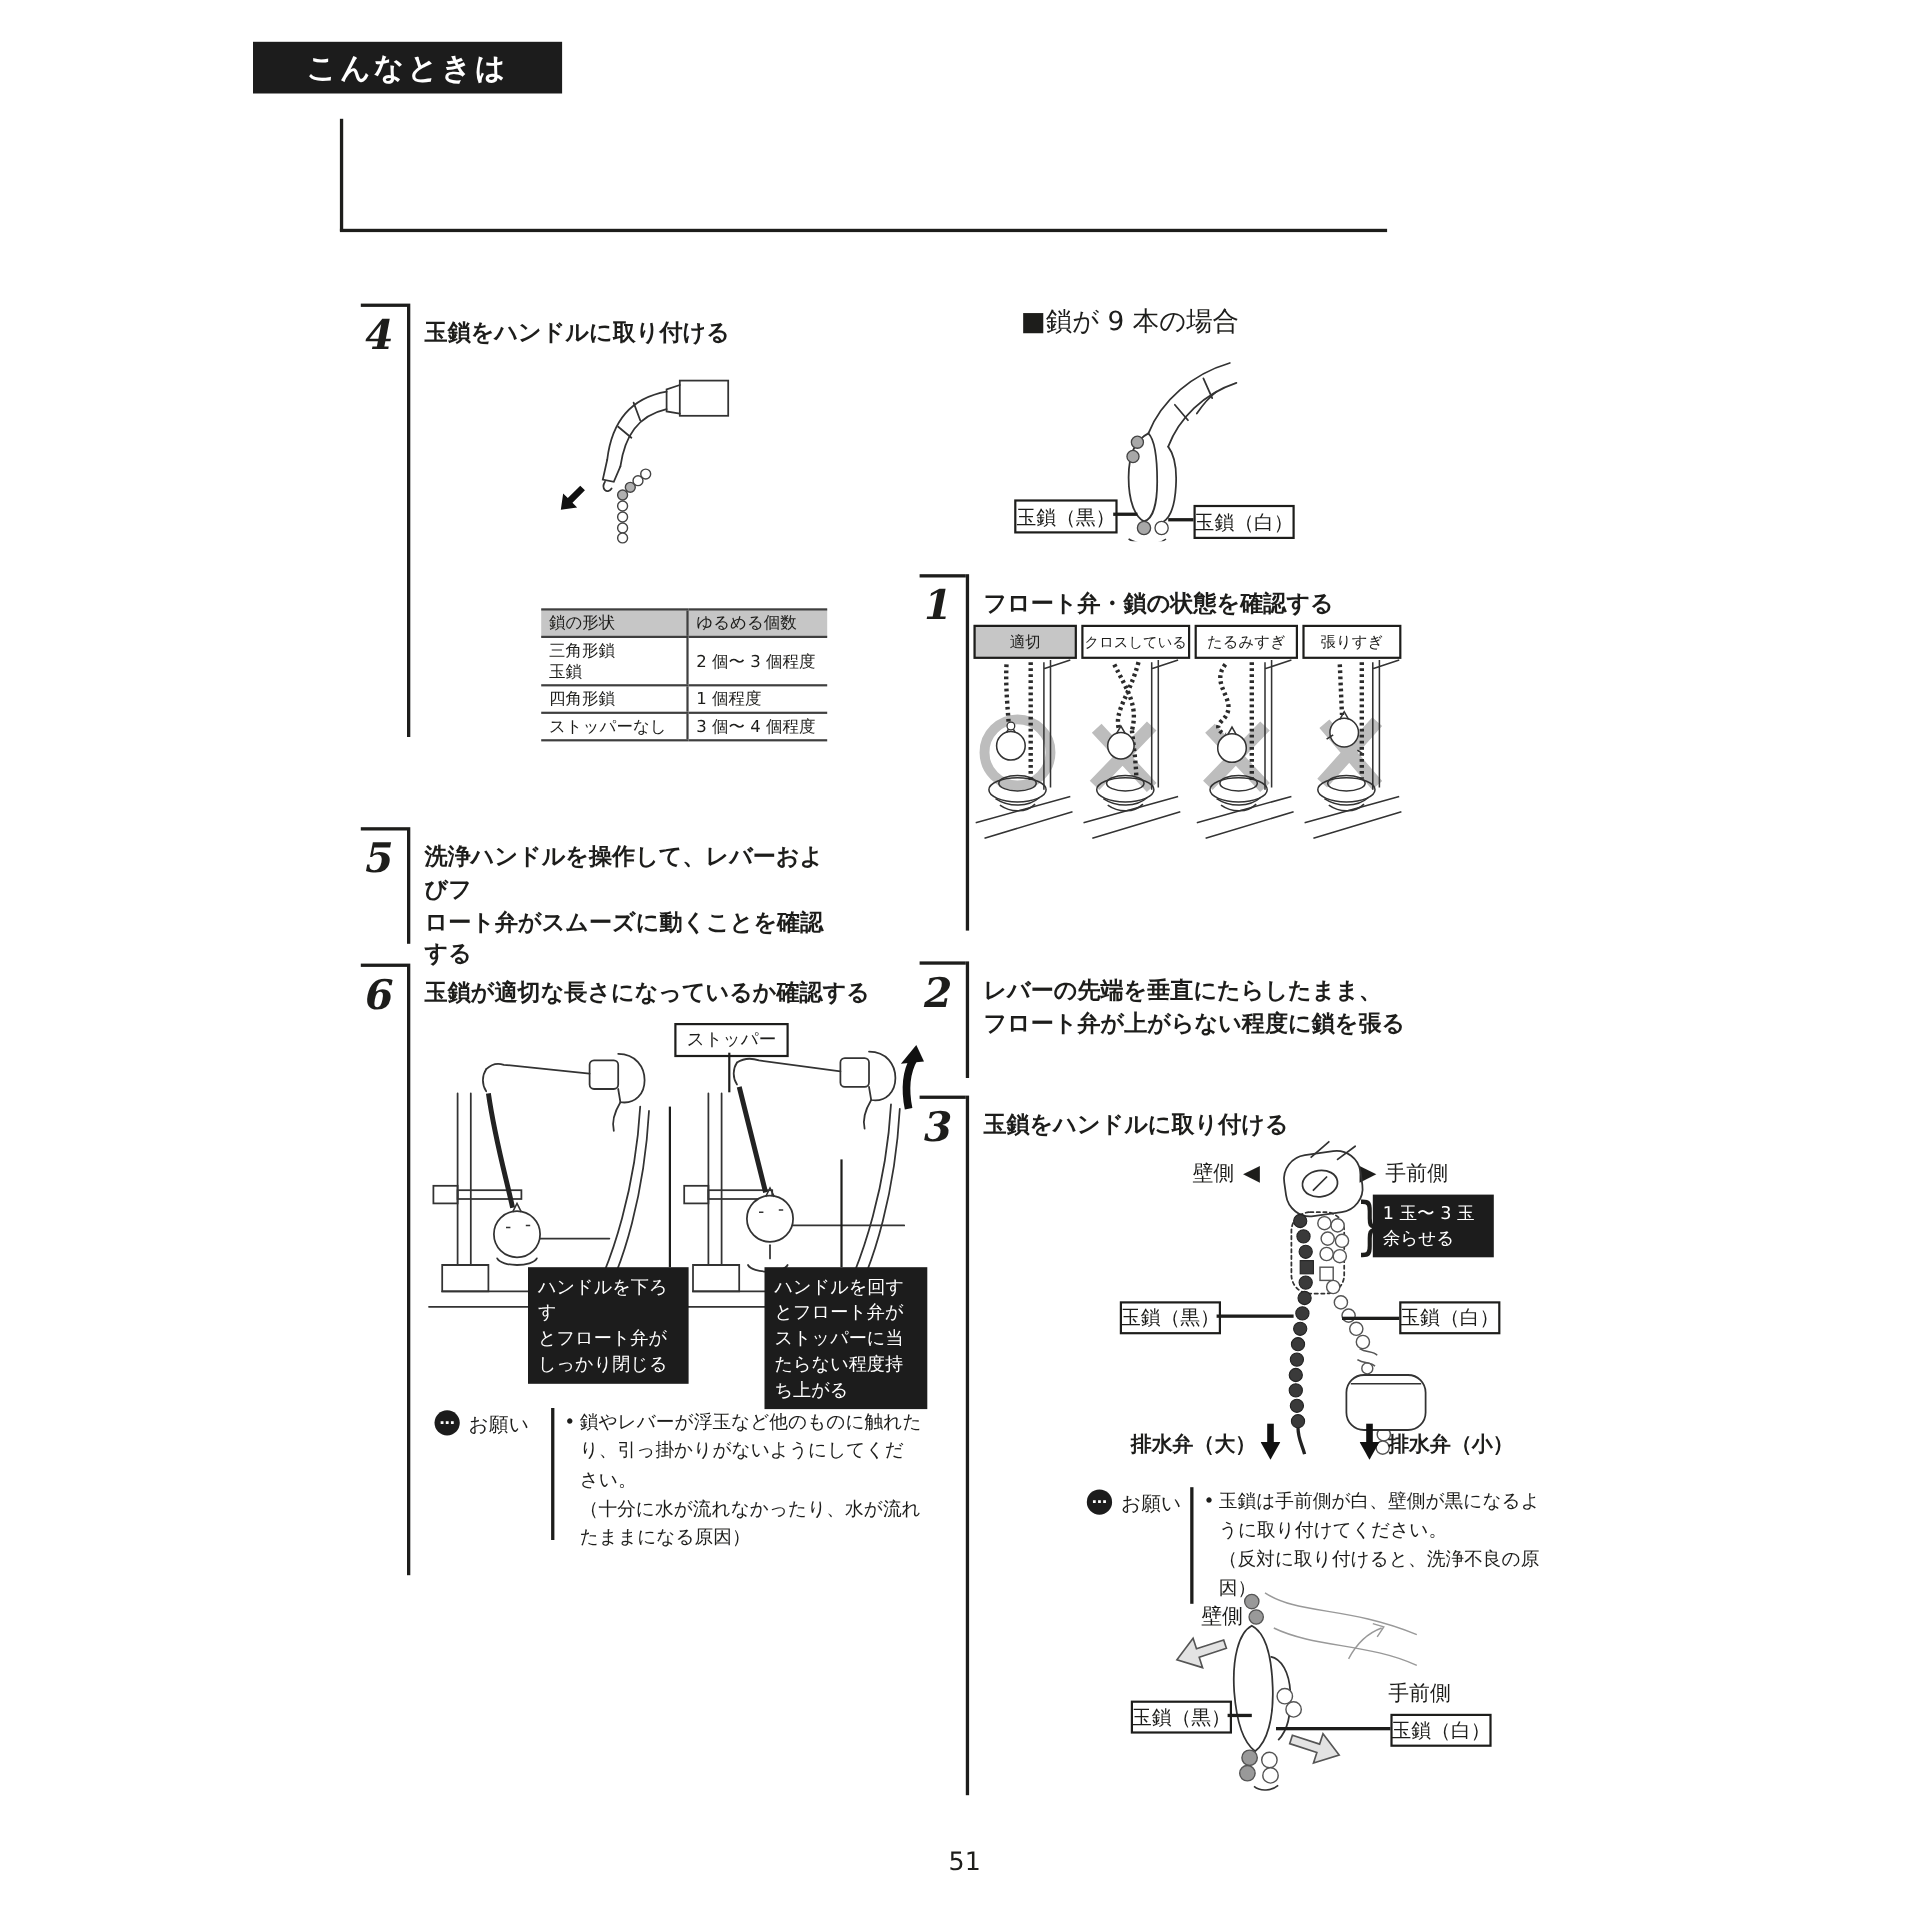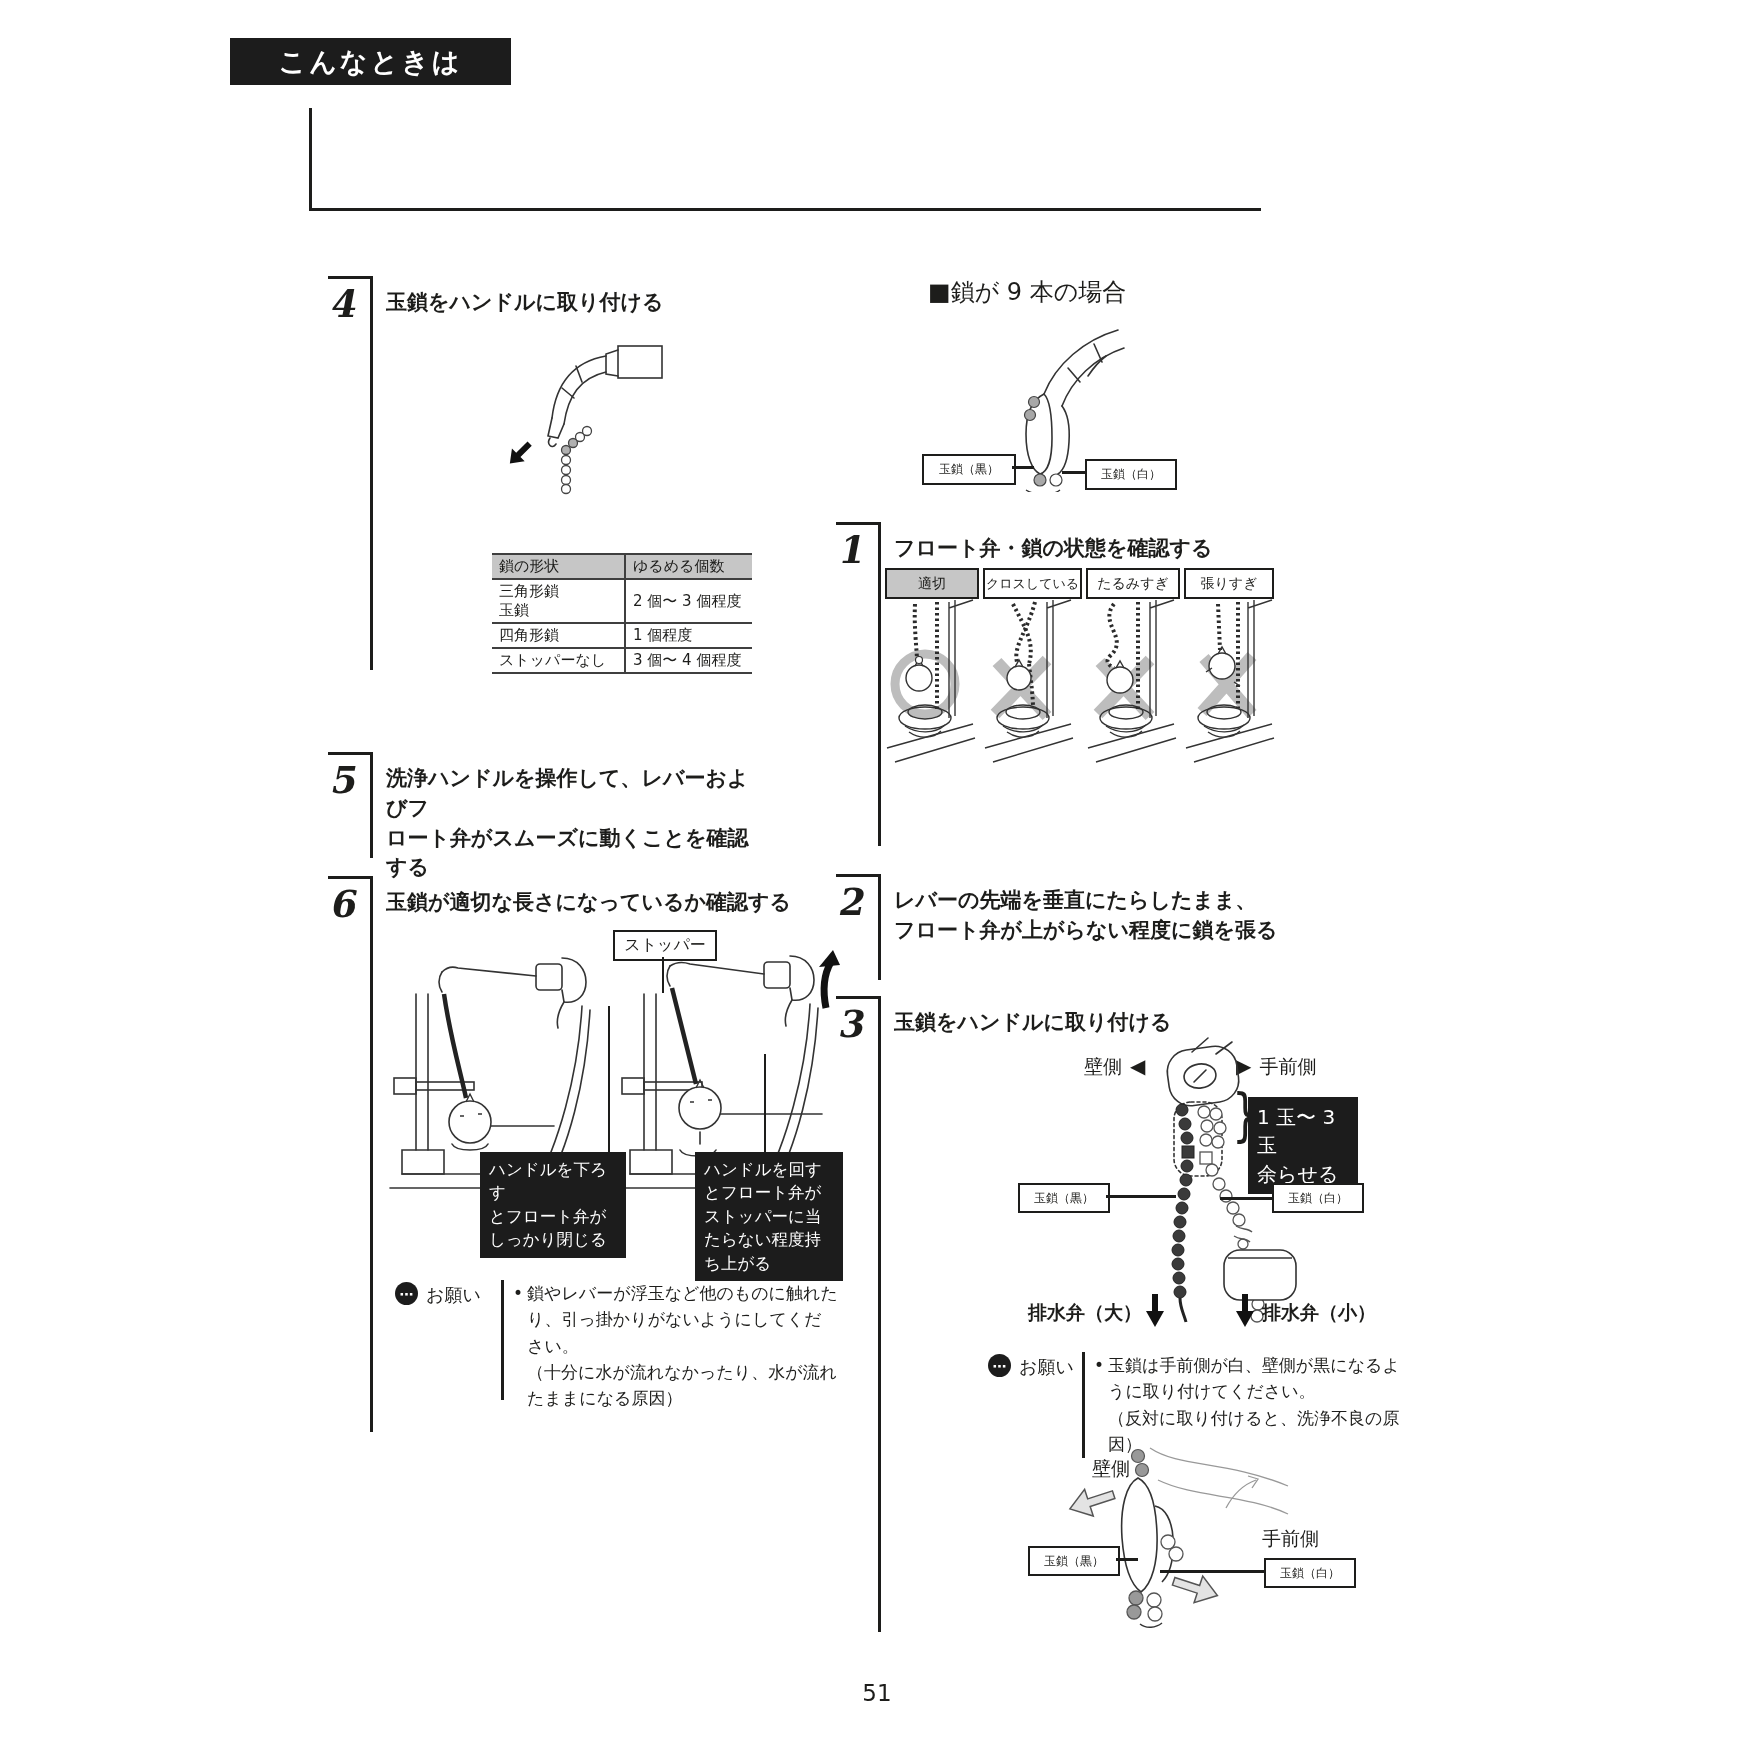--- a/index.html
+++ b/index.html
@@ -13,21 +13,21 @@
        display:flex;align-items:center;justify-content:center;font-size:27px;font-weight:bold;letter-spacing:3px;}
   .page-title{position:absolute;left:322px;top:144px;font-size:38px;font-weight:500;letter-spacing:1px;}
   .section-heading{position:absolute;left:928px;top:276px;font-size:24px;font-weight:500;}
   .step{position:absolute;}
   .step-topline{position:absolute;left:0;top:0;width:42px;height:3px;background:#1d1d1b;}
   .step-vline{position:absolute;left:42px;top:0;width:2.5px;background:#1d1d1b;}
   .step-num{position:absolute;left:4px;top:6px;font-family:"DejaVu Serif","Liberation Serif",serif;
             font-style:italic;font-weight:bold;font-size:37px;}
   .step-title{position:absolute;left:58px;top:12px;font-weight:bold;font-size:21px;line-height:1.42;white-space:pre-line;}
   .label-box{position:absolute;border:2px solid #1d1d1b;background:#fff;display:flex;align-items:center;
-             justify-content:center;font-size:12px;white-space:nowrap;}
+             justify-content:center;font-size:18px;white-space:nowrap;}
   .black-box{position:absolute;background:#1c1c1c;color:#fff;font-size:16.5px;line-height:1.42;
              padding:6px 9px;white-space:pre-line;}
   .state-label{position:absolute;height:27px;border:2px solid #1d1d1b;background:#fff;display:flex;
                align-items:center;justify-content:center;font-size:14px;white-space:nowrap;}
   .state-ok{background:#c6c6c6;font-family:Liberation Serif, serif;}
   .note-icon{position:absolute;width:23px;height:23px;border-radius:50%;background:#1c1c1c;color:#fff;
              display:flex;align-items:center;justify-content:center;font-size:14px;font-weight:bold;}
   .note-label{position:absolute;font-size:18px;}
   .note-body{position:absolute;display:flex;gap:4px;font-size:17px;line-height:1.55;}
   .note-text{white-space:pre-line;}
@@ -367,21 +367,21 @@
         <circle cx="103" cy="208" r="5"></circle>
         <circle cx="118" cy="268" r="6"></circle>
           <circle cx="117" cy="280" r="6"></circle>
       </g>
       <path d="M96,190 C102,194 108,192 112,196 M94,200 C100,204 106,202 110,206" stroke="#555" stroke-width="1.4" fill="none"></path>
       <rect x="84" y="214" width="72" height="50" rx="16" fill="#fff" stroke="#333" stroke-width="1.6"></rect>
       <path d="M88,222 L152,222" stroke="#333" stroke-width="1.4"></path>
     </svg>
 
     <div class="brace" style="left:396px;top:94px;">}</div>
-    <div class="black-box" style="left:412px;top:90px;width:92px;font-size:20px;margin-top:11px;">1 玉〜 3 玉
+    <div class="black-box" style="left:412px;top:90px;width:92px;font-size:16px;">1 玉〜 3 玉
 余らせる</div>
 
     <div class="label-box" style="left:182px;top:187px;width:88px;height:26px;">玉鎖（黒）</div>
     <div class="conn" style="left:270px;top:199px;width:70px;"></div>
     <div class="label-box" style="left:436px;top:187px;width:88px;height:26px;">玉鎖（白）</div>
     <div class="conn" style="left:384px;top:201px;width:52px;"></div>
 
     <div class="drain-label" style="left:192px;top:304px;">排水弁（大）</div>
     <svg class="abs" style="left:310px;top:298px;" width="18" height="34" viewBox="0 0 18 34">
       <rect x="6" y="0" width="6" height="18" fill="#111"></rect>

